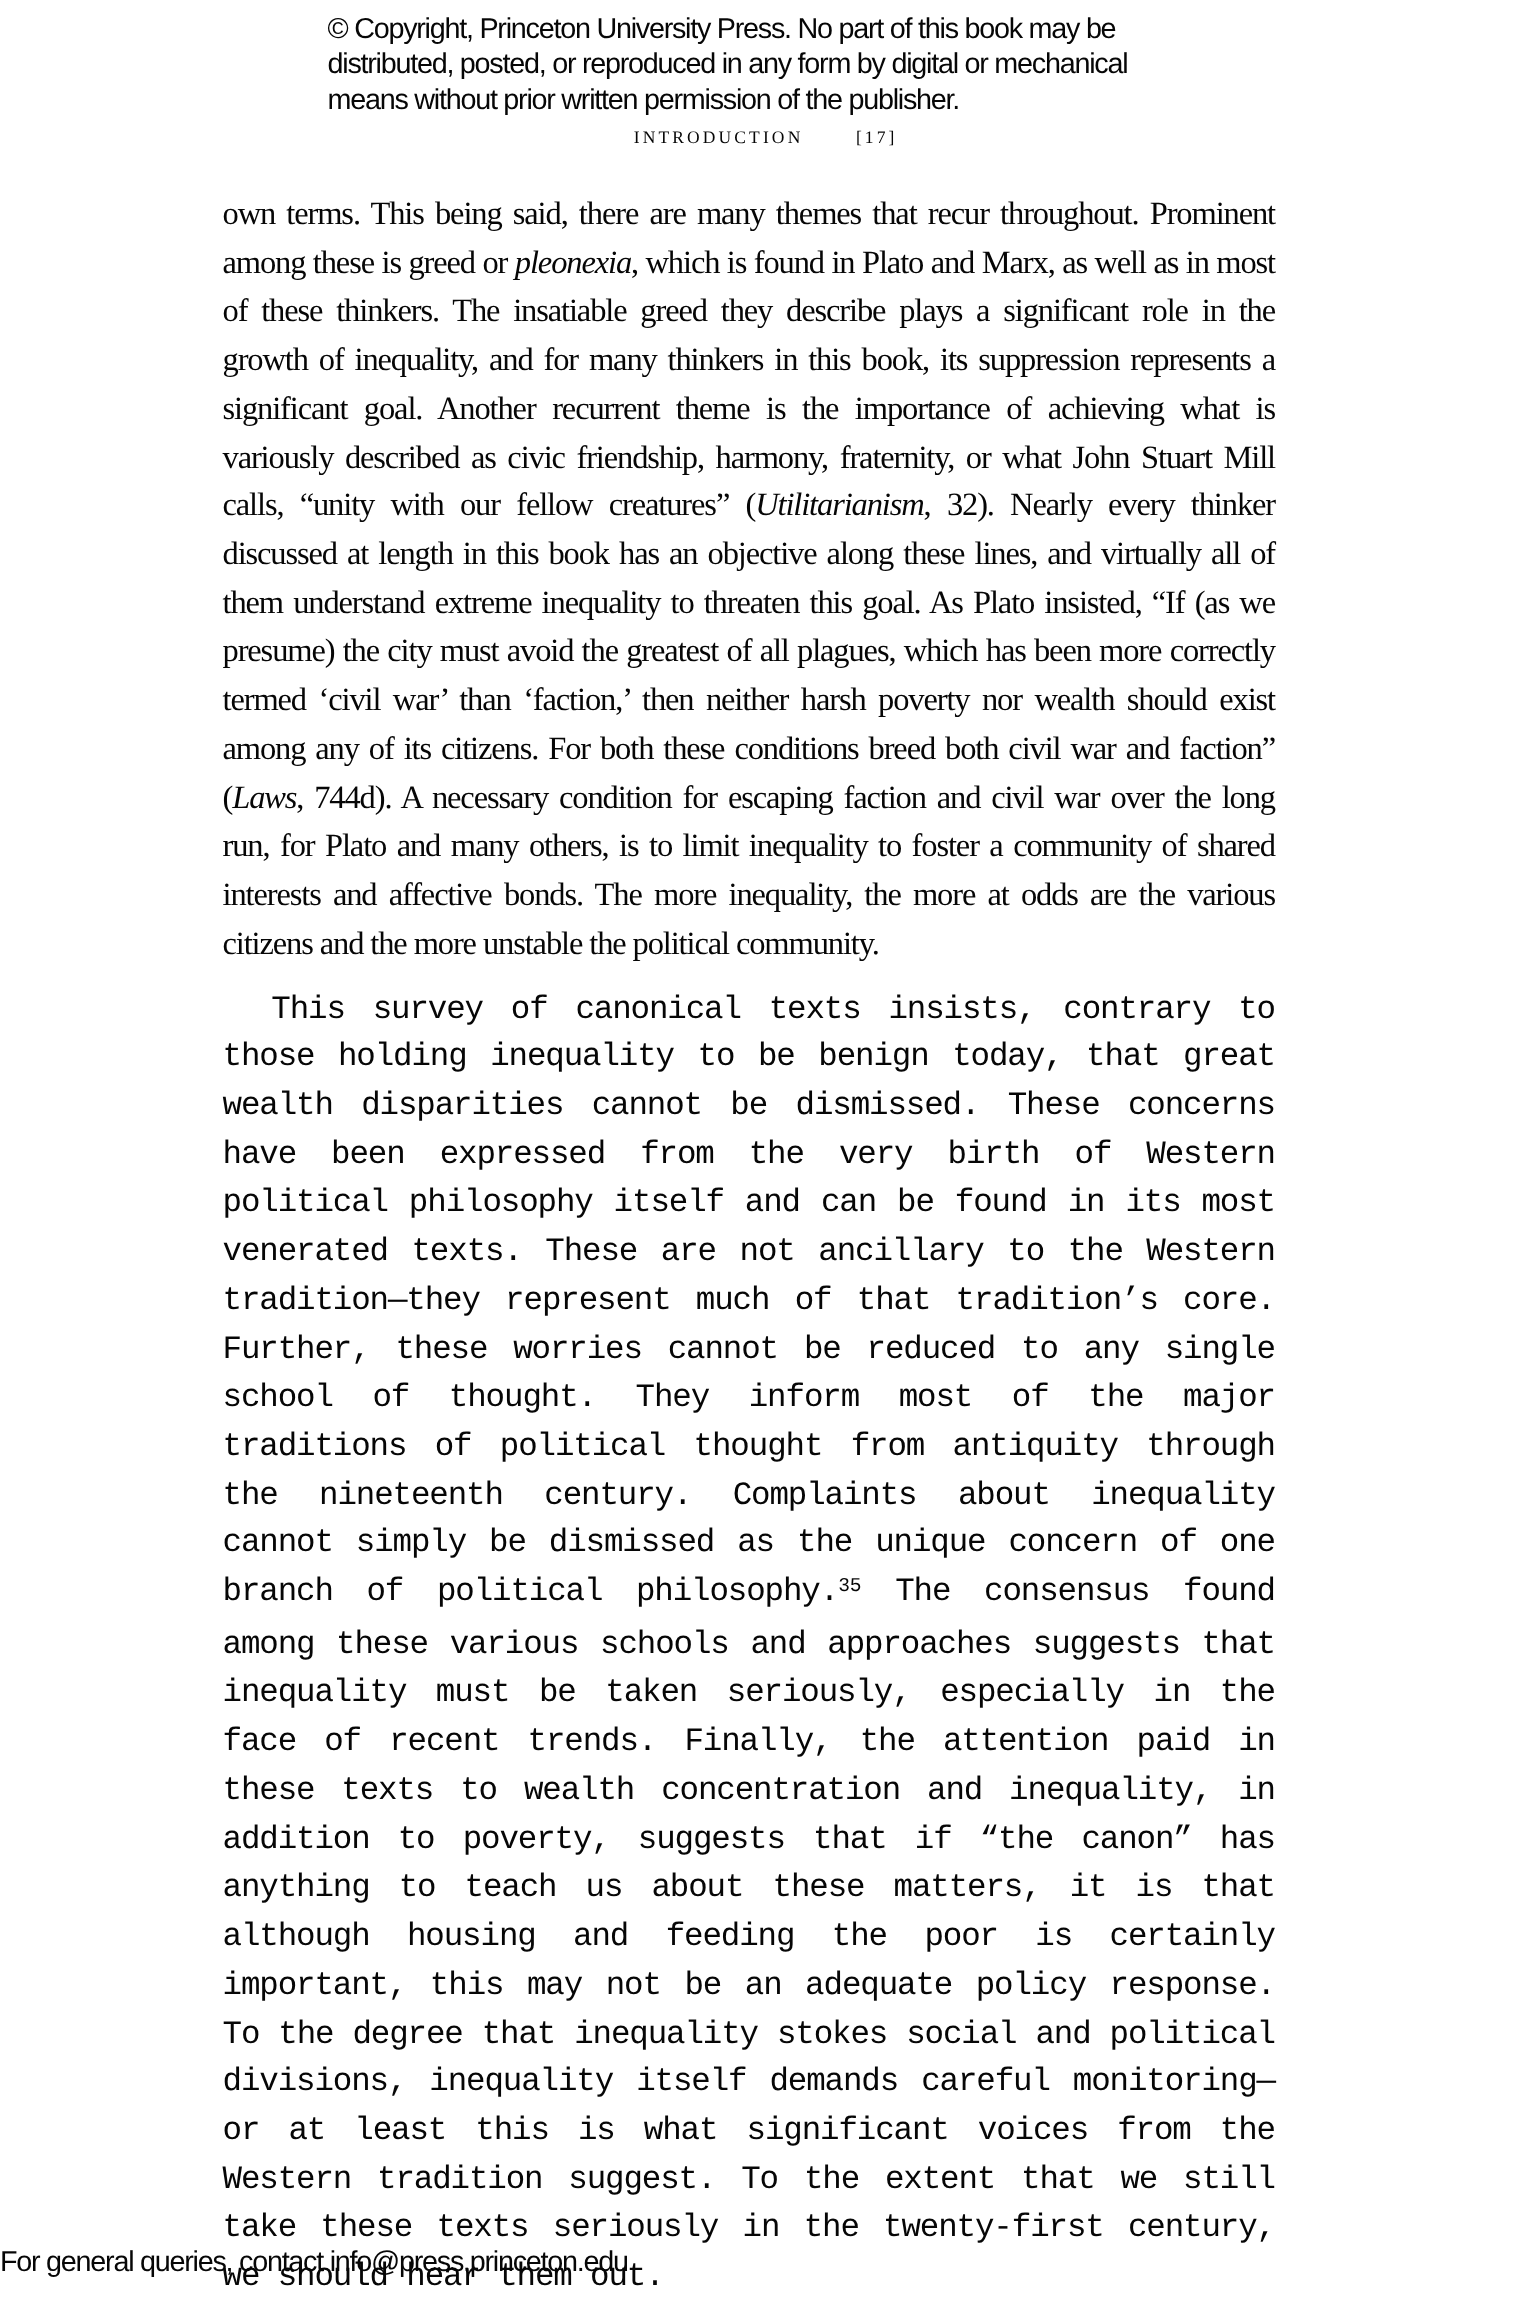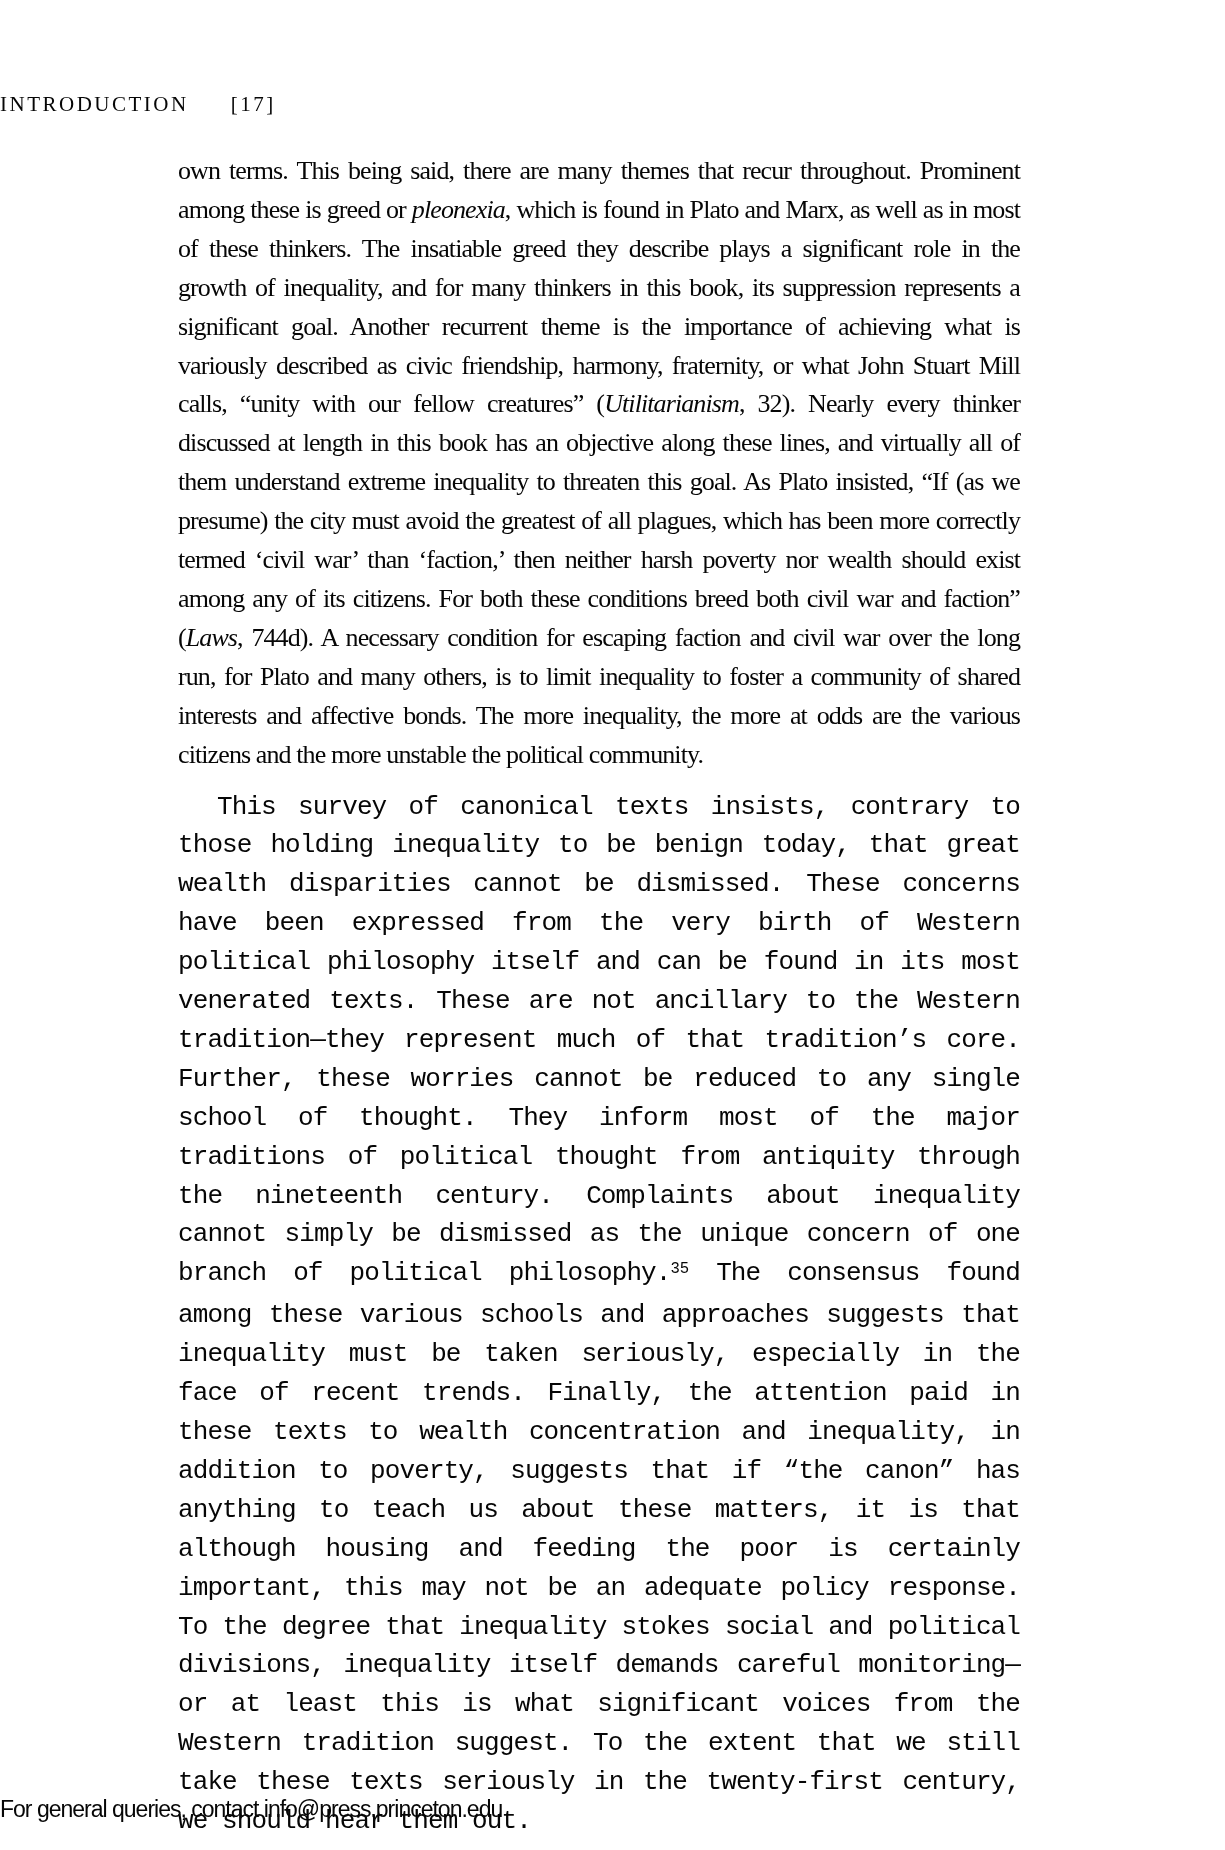--- a/index.html
+++ b/index.html
@@ -17,24 +17,25 @@
     top: 8px;
     font-family: "Liberation Sans", sans-serif;
     font-size: 23px;
     line-height: 28.3px;
     letter-spacing: -1px;
     white-space: nowrap;
   }
   .running-header {
     position: absolute;
     left: 0;
-    top: 92px;
+    top: 103px;
     width: 1225px;
+    text-align: center;
     font-family: "Liberation Serif", serif;
-    font-size: 21px;
+    font-size: 14px;
     letter-spacing: 2.5px;
     white-space: nowrap;
   }
   .running-header .pagenum { margin-left: 42px; }
   .body-text {
     position: absolute;
     left: 165px;
     top: 139px;
     width: 868px;
     font-family: "Liberation Serif", serif;
@@ -64,20 +65,25 @@
     font-size: 23px;
     letter-spacing: -1px;
     white-space: nowrap;
   }
 </style>
 </head>
 <body>
 
 <div class="page">
 
+  <div class="copyright">
+    <div>© Copyright, Princeton University Press. No part of this book may be</div>
+    <div>distributed, posted, or reproduced in any form by digital or mechanical</div>
+    <div>means without prior written permission of the publisher.</div>
+  </div>
 
   <div class="running-header">
     <span>INTRODUCTION</span><span class="pagenum">[17]</span>
   </div>
 
   <div class="body-text">
     <p class="no-indent">own terms. This being said, there are many themes that recur throughout. Prominent among these is greed or <i>pleonexia</i>, which is found in Plato and Marx, as well as in most of these thinkers. The insatiable greed they describe plays a significant role in the growth of inequality, and for many thinkers in this book, its suppression represents a significant goal. Another recurrent theme is the importance of achieving what is variously described as civic friendship, harmony, fraternity, or what John Stuart Mill calls, “unity with our fellow creatures” (<i>Utilitarianism</i>, 32). Nearly every thinker discussed at length in this book has an objective along these lines, and virtually all of them understand extreme inequality to threaten this goal. As Plato insisted, “If (as we presume) the city must avoid the greatest of all plagues, which has been more correctly termed ‘civil war’ than ‘faction,’ then neither harsh poverty nor wealth should exist among any of its citizens. For both these conditions breed both civil war and faction” (<i>Laws</i>, 744d). A necessary condition for escaping faction and civil war over the long run, for Plato and many others, is to limit inequality to foster a community of shared interests and affective bonds. The more inequality, the more at odds are the various citizens and the more unstable the political community.</p>
     <p class="indent">This survey of canonical texts insists, contrary to those holding inequality to be benign today, that great wealth disparities cannot be dismissed. These concerns have been expressed from the very birth of Western political philosophy itself and can be found in its most venerated texts. These are not ancillary to the Western tradition—they represent much of that tradition’s core. Further, these worries cannot be reduced to any single school of thought. They inform most of the major traditions of political thought from antiquity through the nineteenth century. Complaints about inequality cannot simply be dismissed as the unique concern of one branch of political philosophy.<sup>35</sup> The consensus found among these various schools and approaches suggests that inequality must be taken seriously, especially in the face of recent trends. Finally, the attention paid in these texts to wealth concentration and inequality, in addition to poverty, suggests that if “the canon” has anything to teach us about these matters, it is that although housing and feeding the poor is certainly important, this may not be an adequate policy response. To the degree that inequality stokes social and political divisions, inequality itself demands careful monitoring—or at least this is what significant voices from the Western tradition suggest. To the extent that we still take these texts seriously in the twenty-first century, we should hear them out.</p>
   </div>
 

